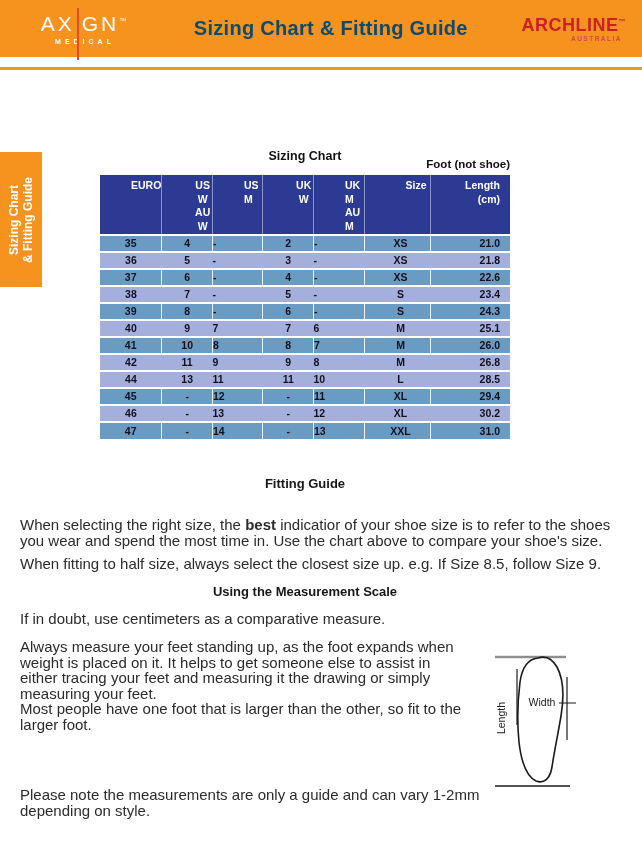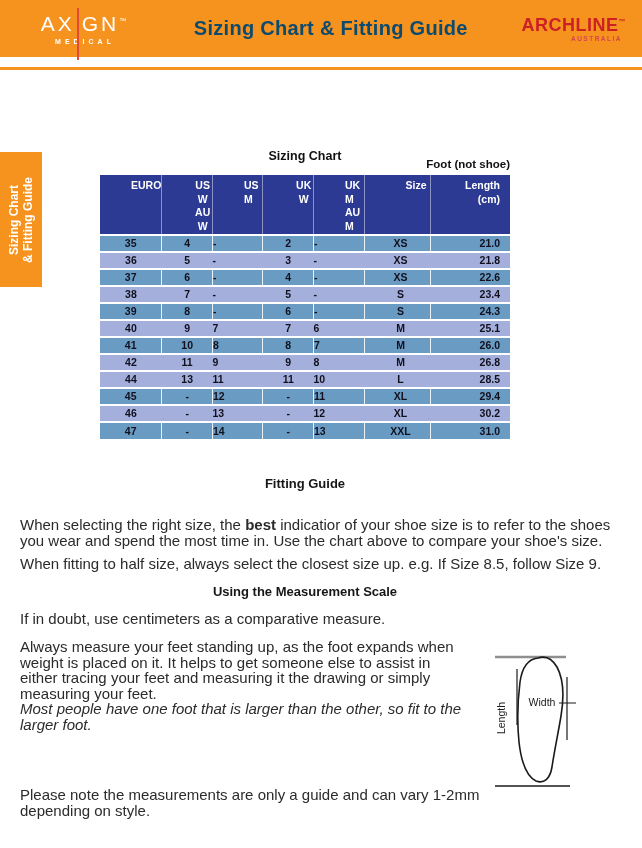--- a/index.html
+++ b/index.html
@@ -248,21 +248,21 @@
       </tbody>
   </table>
 
   <div class="section-title" style="top:476px;">Fitting Guide</div>
   <p class="body-text" style="top:517px;width:600px;"><span>When selecting the right size, the </span><b>best</b><span> indicatior of your shoe size is to refer to the shoes you wear and spend the most time in. Use the chart above to compare your shoe's size.</span></p>
   <p class="body-text" style="top:556px;width:600px;">When fitting to half size, always select the closest size up. e.g. If Size 8.5, follow Size 9.</p>
 
   <div class="section-title" style="top:584px;">Using the Measurement Scale</div>
   <p class="body-text" style="top:611px;width:600px;">If in doubt, use centimeters as a comparative measure.</p>
   <p class="body-text" style="top:639px;width:448px;">Always measure your feet standing up, as the foot expands when weight is placed on it. It helps to get someone else to assist in either tracing your feet and measuring it the drawing or simply measuring your feet.</p>
-  <p class="body-text" style="top:701px;width:448px;font-style:italic;">Most people have one foot that is larger than the other, so fit to the larger foot.</p>
+  <p class="body-text" style="top:701px;width:448px;">Most people have one foot that is larger than the other, so fit to the larger foot.</p>
   <p class="body-text" style="top:787px;width:470px;">Please note the measurements are only a guide and can vary 1-2mm depending on style.</p>
 
   <svg class="foot-diagram" width="152" height="150" viewBox="0 0 152 150">
     <line x1="9" y1="11" x2="80" y2="11" stroke="#8f8f8f" stroke-width="2.5"></line>
     <path d="M52,12 C42,13 36,22 34,36 C32,52 31,76 33,96 C35,114 40,130 50,135 C58,138 64,133 66,121 C68,107 72,88 75,70 C78,52 78,34 71,21 C65,11 58,10 52,12 Z" fill="none" stroke="#1a1a1a" stroke-width="1.6"></path>
     <line x1="31" y1="23" x2="31" y2="79" stroke="#1a1a1a" stroke-width="1.2"></line>
     <line x1="81" y1="31" x2="81" y2="94" stroke="#1a1a1a" stroke-width="1.2"></line>
     <line x1="73" y1="57" x2="90" y2="57" stroke="#1a1a1a" stroke-width="1"></line>
     <line x1="9" y1="140" x2="84" y2="140" stroke="#1a1a1a" stroke-width="1.5"></line>
     <text x="56" y="60" text-anchor="middle">Width</text>

